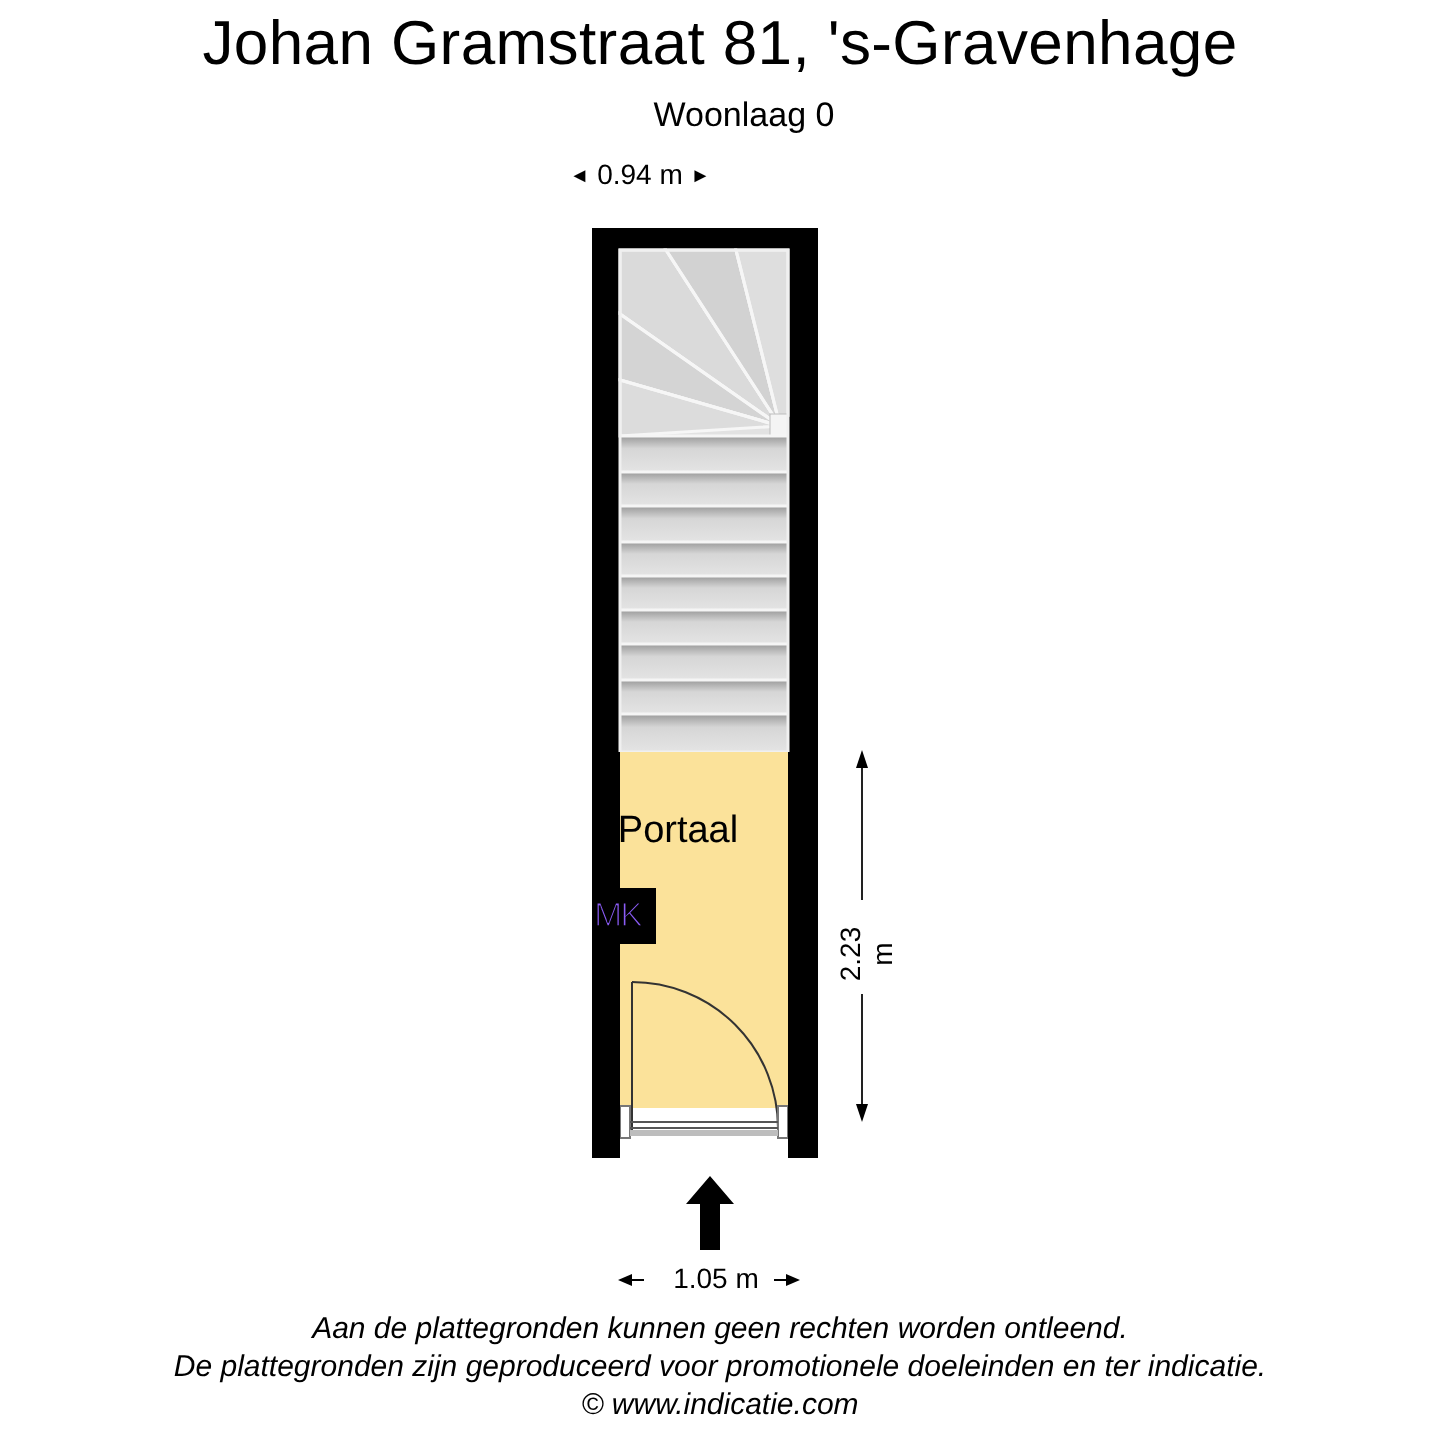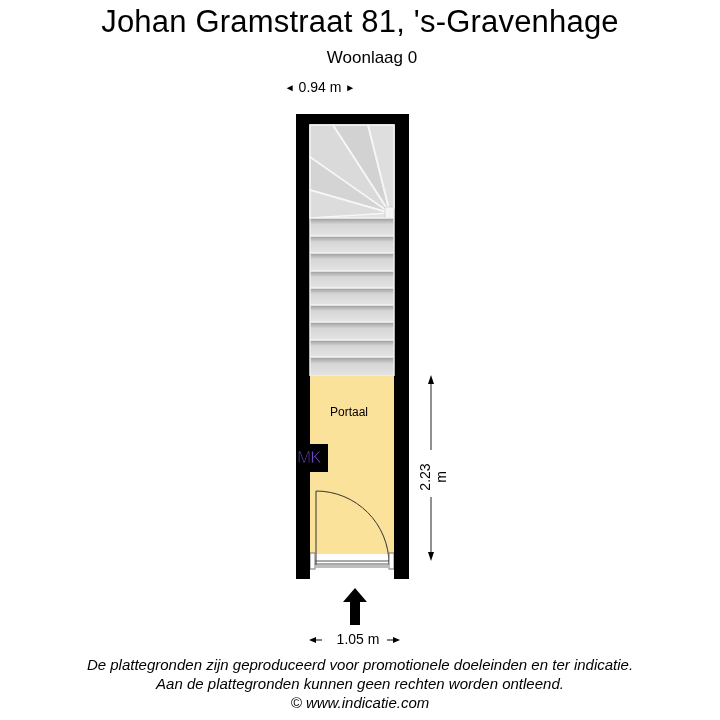--- a/index.html
+++ b/index.html
@@ -4,21 +4,21 @@
 <style>
   html, body { margin: 0; padding: 0; background: #ffffff; }
   body { width: 720px; height: 720px; position: relative; overflow: hidden; font-family: "Liberation Sans", sans-serif; color: #000; }
   .title { position: absolute; left: 0; width: 720px; top: 4px; text-align: center; font-size: 31px; letter-spacing: 0.2px; }
   .subtitle { position: absolute; left: 12px; width: 720px; top: 48px; text-align: center; font-size: 17px; }
   .dim-top { position: absolute; left: 0; width: 640px; top: 79px; text-align: center; font-size: 14px; }
   .dim-top .arr { font-size: 10px; vertical-align: 1px; }
   .plan { position: absolute; left: 0; top: 0; width: 720px; height: 720px; }
   .footer { position: absolute; left: 0; width: 720px; top: 655px; text-align: center; font-size: 15px; font-style: italic; line-height: 19px; }
   .dim-bottom { position: absolute; left: 0; width: 716px; top: 631px; text-align: center; font-size: 14px; }
-  .room-label { position: absolute; left: 307px; top: 405px; width: 84px; text-align: center; font-size: 12px; }
+  .room-label { position: absolute; left: 297px; top: 405px; width: 84px; text-align: center; font-size: 19px; }
   .mk-label { position: absolute; left: 297px; top: 448px; font-size: 17px; color: #8b5cf6; -webkit-text-stroke: 0.8px #000; font-weight: normal; letter-spacing: -1px; }
   .dim-right { position: absolute; left: 413px; top: 461px; width: 40px; text-align: center; font-size: 14px; transform: rotate(-90deg); transform-origin: center; background: #fff; }
 </style>
 </head>
 <body>
 
 <div class="title">Johan Gramstraat 81, 's-Gravenhage</div>
 <div class="subtitle">Woonlaag 0</div>
 <div class="dim-top">
   <span class="arr">◄</span>
@@ -127,16 +127,16 @@
     <polygon points="400,640 393,637 393,643" fill="#000" stroke="none"></polygon>
   </g>
 </svg>
 
 <div class="room-label">Portaal</div>
 <div class="mk-label">MK</div>
 <div class="dim-right">2.23 m</div>
 <div class="dim-bottom">1.05 m</div>
 
 <div class="footer">
+  <div>Aan de plattegronden kunnen geen rechten worden ontleend.</div>
   <div>De plattegronden zijn geproduceerd voor promotionele doeleinden en ter indicatie.</div>
-  <div>Aan de plattegronden kunnen geen rechten worden ontleend.</div>
   <div>© www.indicatie.com</div>
 </div>
 
 </body></html>

